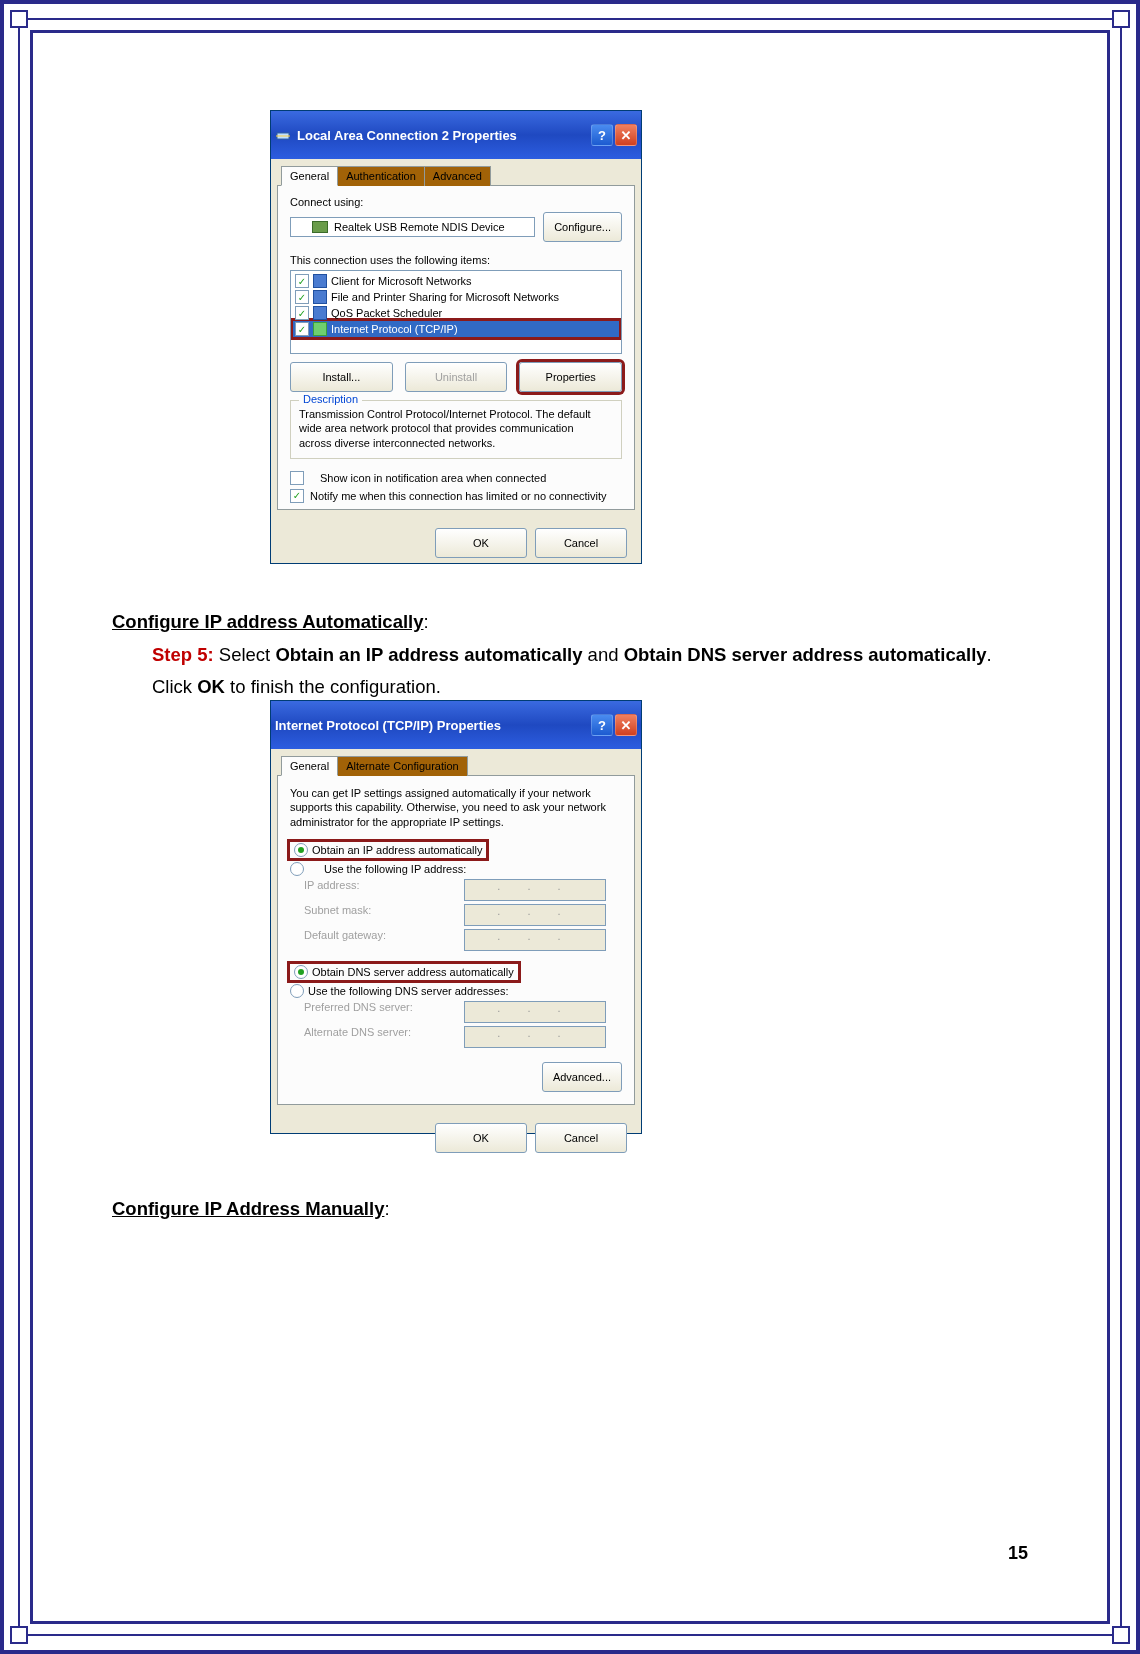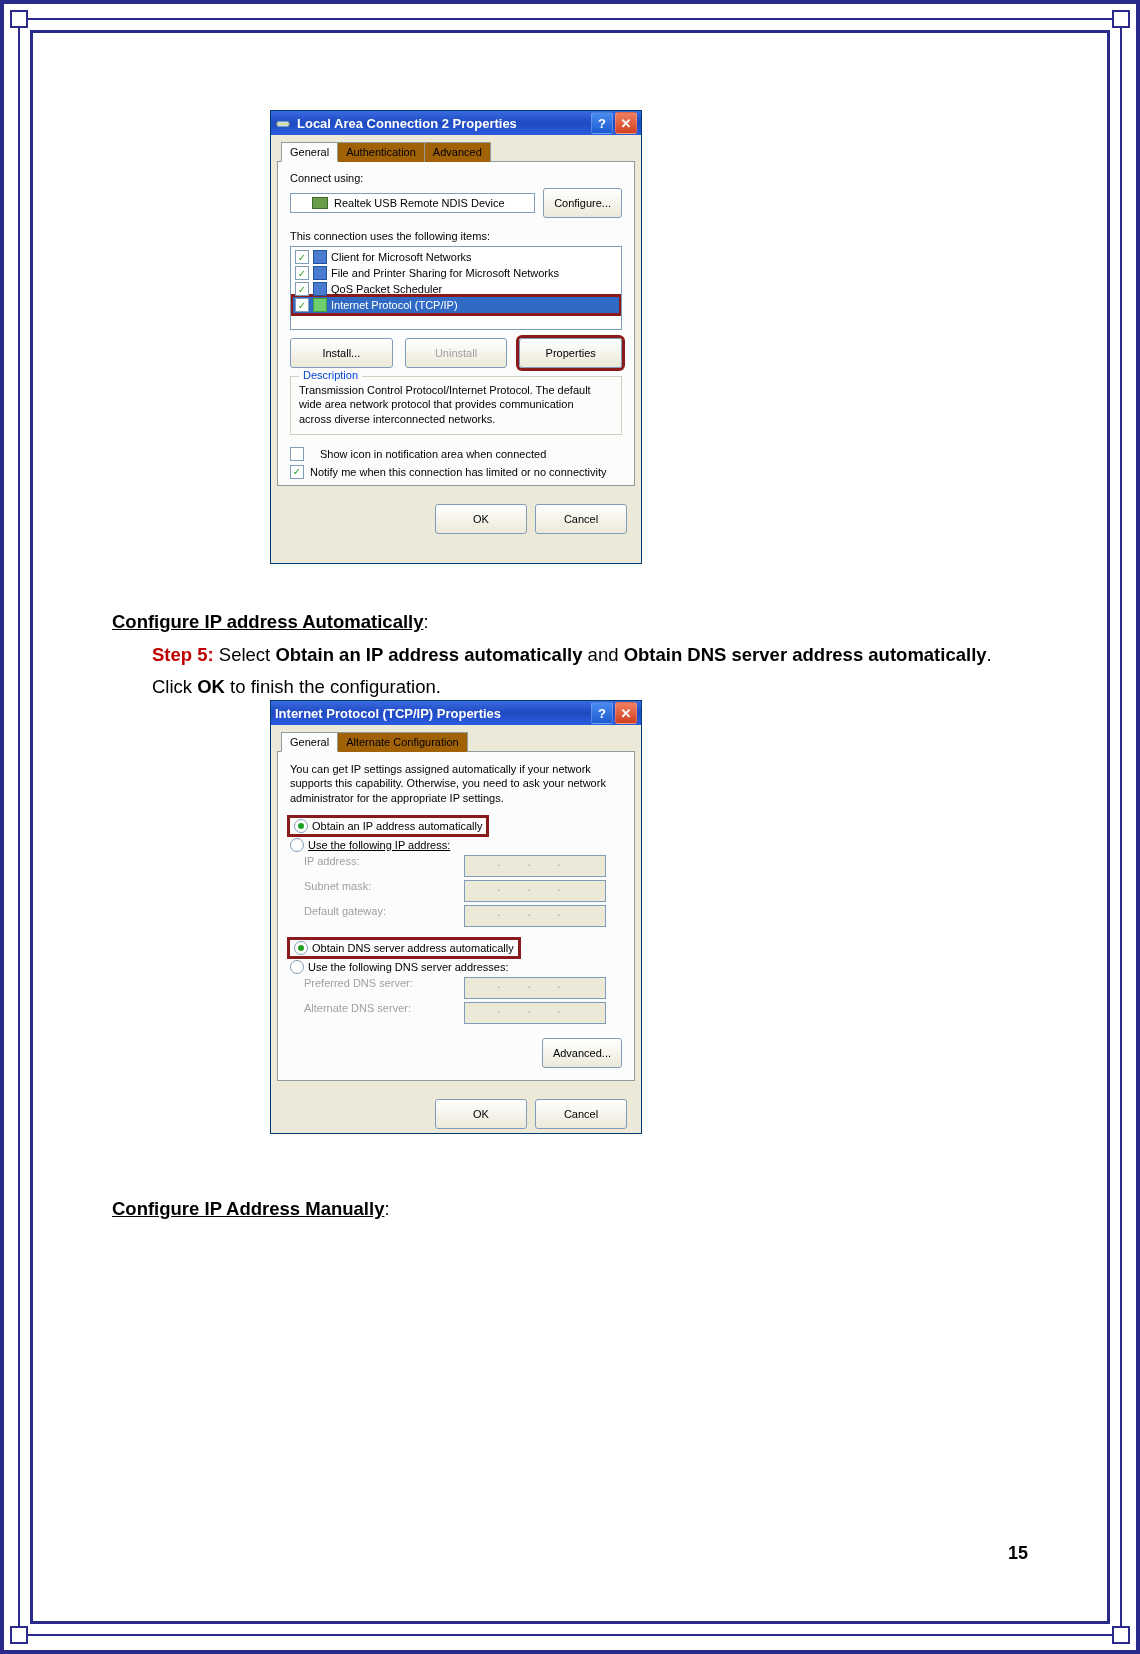--- a/index.html
+++ b/index.html
@@ -56,21 +56,21 @@
     top: 50px;
     left: 210px;
     width: 370px;
     height: 452px;
   }
   .titlebar {
     height: 16px;
     background: linear-gradient(to bottom, #3a6ae0 0%, #1f49c1 50%, #2c5de0 100%);
     display: flex;
     align-items: center;
-    padding: 4px 4px;
+    padding: 16px 4px;
     color: #fff;
     font-weight: bold;
     font-size: 13px;
   }
   .titlebar .t-icon {
     width: 16px; height: 16px;
     margin-right: 6px;
     display: inline-block;
   }
   .titlebar .t-spacer { flex: 1; }
@@ -432,21 +432,21 @@
       <div style="margin-top:10px;">
         <div class="hlbox" style="font-size:11px;">
           <span class="radio">
                 <span class="dot"></span>
               </span>
           <span style="margin-left:4px;">Obtain an IP address automatically</span>
         </div>
       </div>
       <div style="font-size:11px;margin-top:4px;display:flex;align-items:center;">
         <span class="radio"></span>
-        <span style="margin-left:4px;text-decoration:underline;">Use the following IP address:</span>
+        <span style="margin-left:20px;">Use the following IP address:</span>
       </div>
       <div style="padding-left:14px;">
         <div class="grid-row">
               <span class="gl">IP address:</span>
               <div class="ip-input dis">. . .</div>
             </div>
         <div class="grid-row">
               <span class="gl">Subnet mask:</span>
               <div class="ip-input dis">. . .</div>
             </div>

